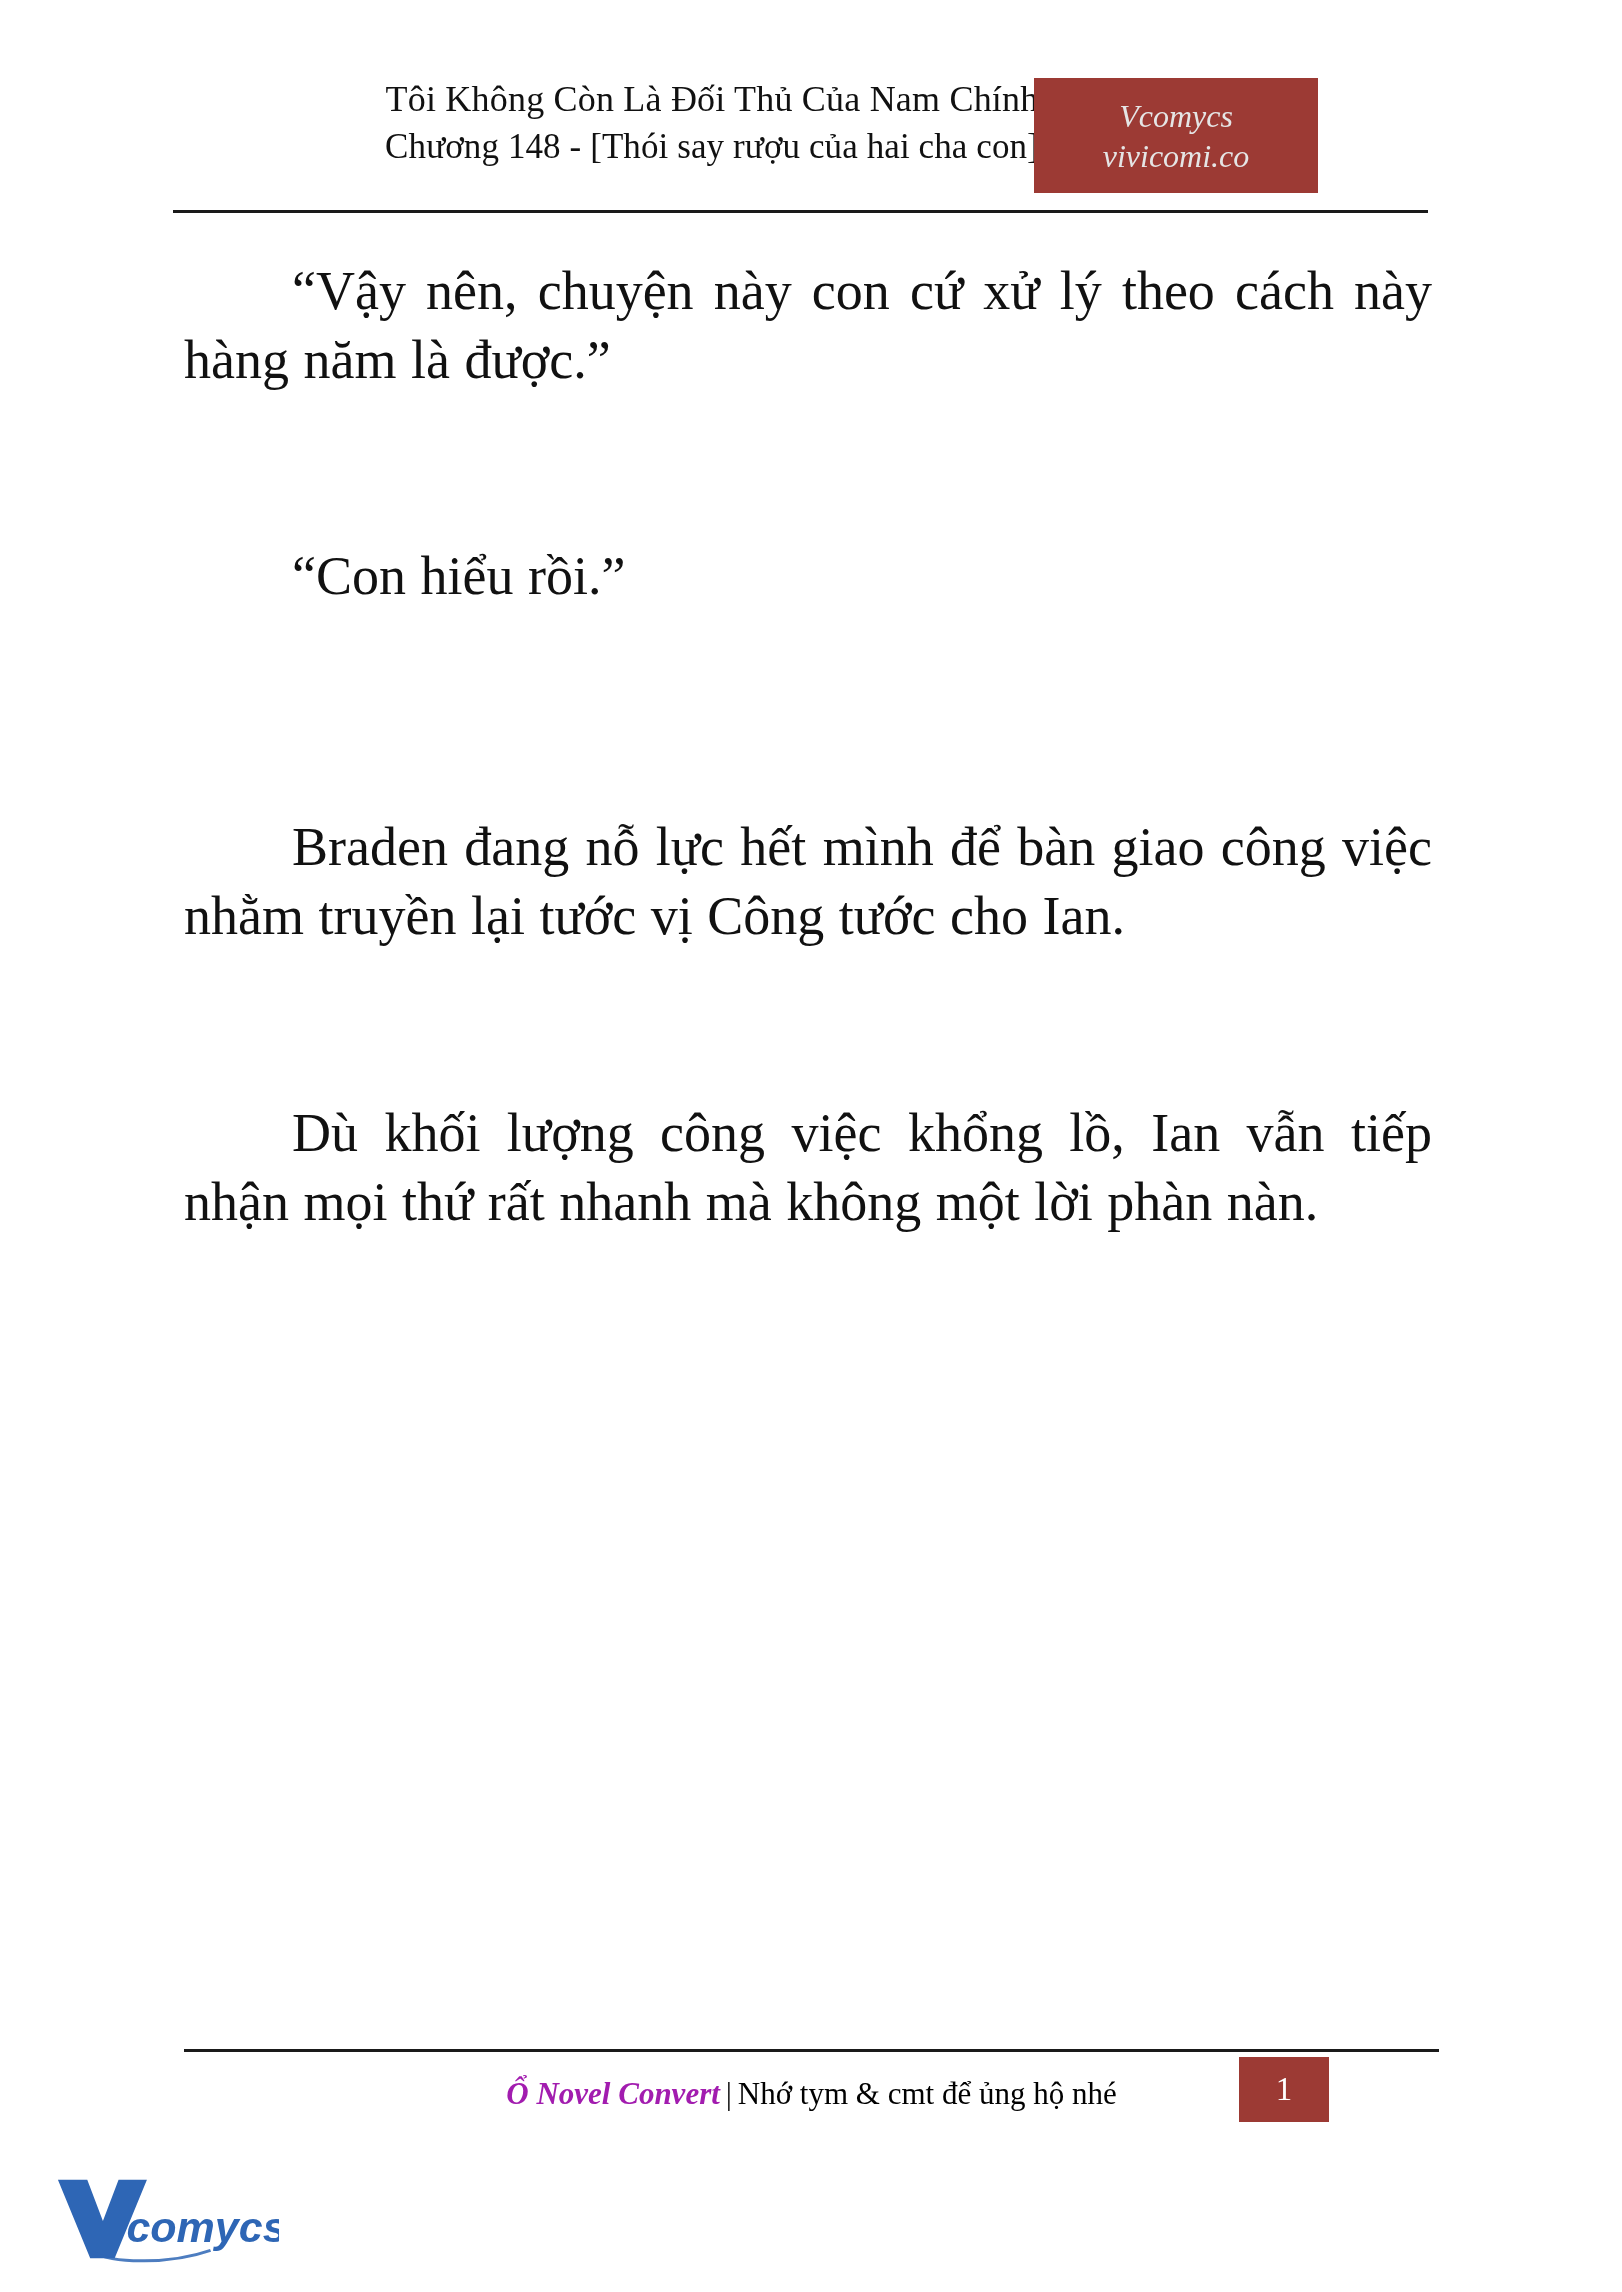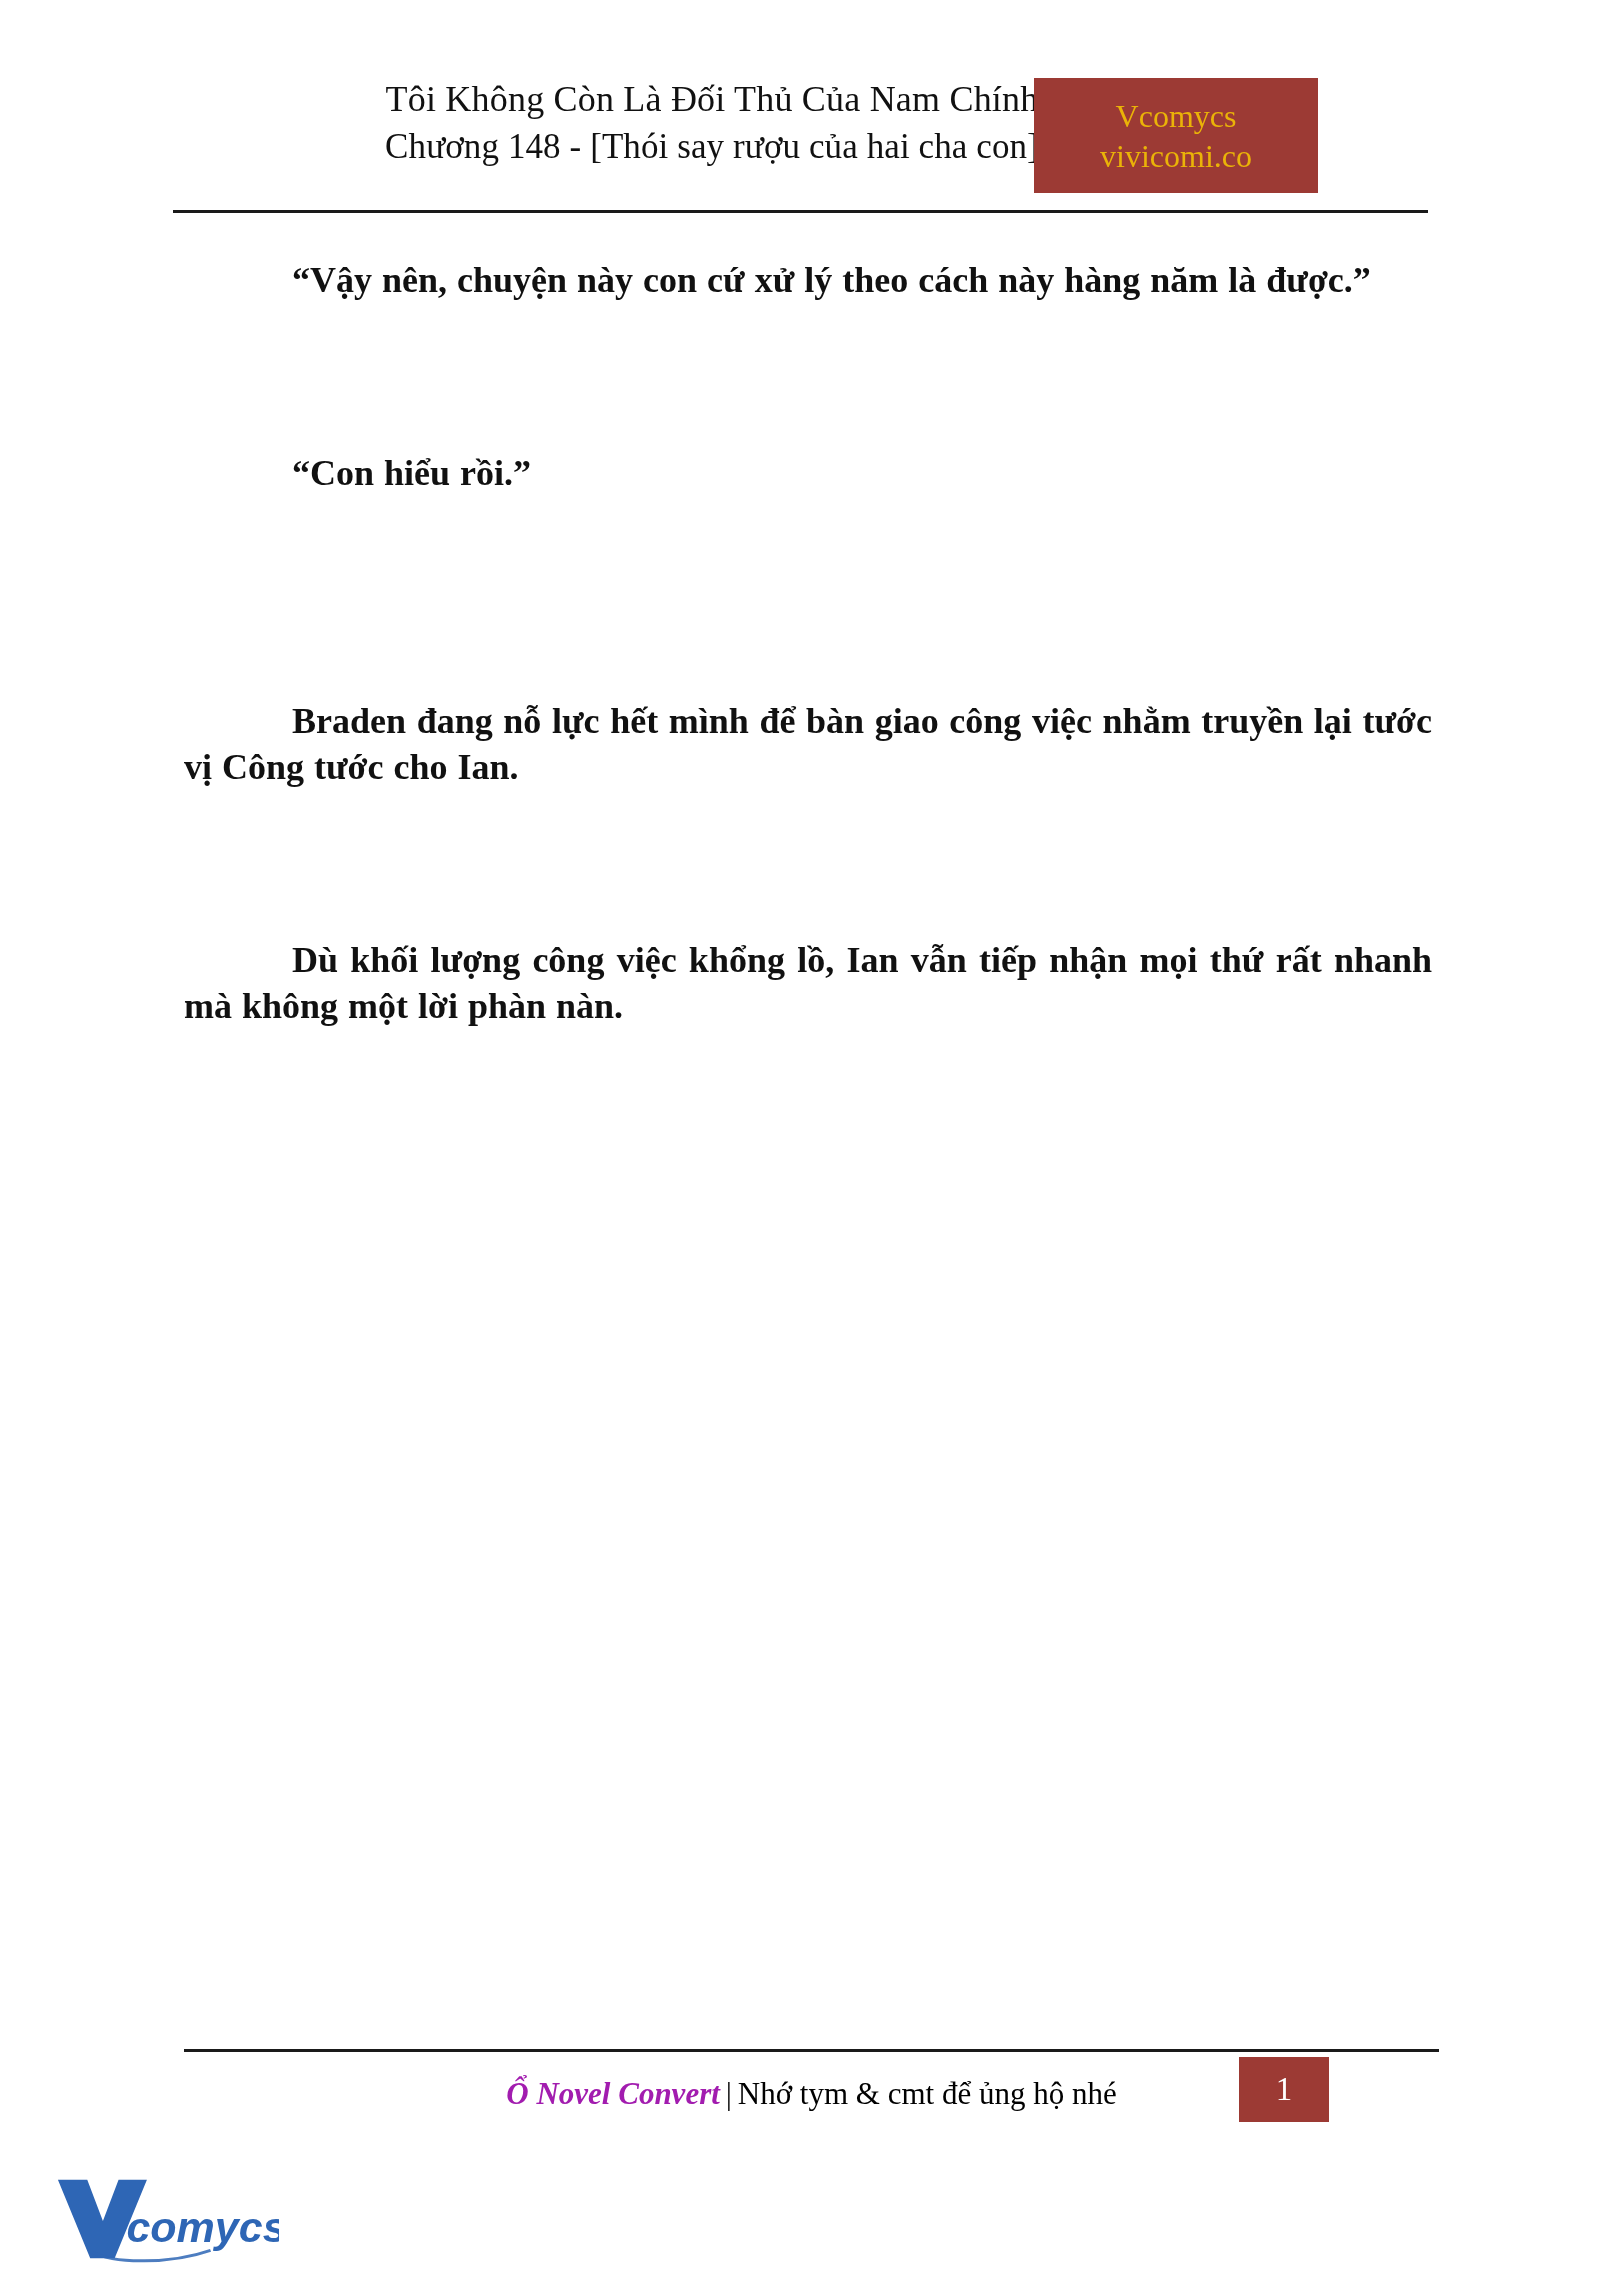--- a/index.html
+++ b/index.html
@@ -59,47 +59,47 @@
     white-space: nowrap;
     text-align: center;
   }
   .brand-box {
     position: absolute;
     right: 110px;
     top: 2px;
     width: 284px;
     height: 115px;
     background: #9c3a34;
-    color: #eab308;
+    color: #e5e5e5;
     display: flex;
     flex-direction: column;
     align-items: center;
     justify-content: center;
     line-height: 1.25;
+    font-style: italic;
   }
   .brand-line {
     font-size: 32px;
     font-family: "Liberation Serif", "DejaVu Serif", serif;
   }
 
   
   .content {
     position: absolute;
     left: 184px;
     top: 257px;
     width: 1264px;
   }
   .para {
-    font-size: 36px;
+    font-size: 54px;
     line-height: 1.28;
     text-align: justify;
     text-indent: 108px;
     margin: 0 16px 94px 0;
     word-spacing: 1px;
-    font-weight: bold;
   }
   .para.last-line-left {
     text-align-last: left;
   }
   .spacer-sm { height: 53px; }
   .spacer-md { height: 108px; }
 
   
   .footer {
     position: absolute;

